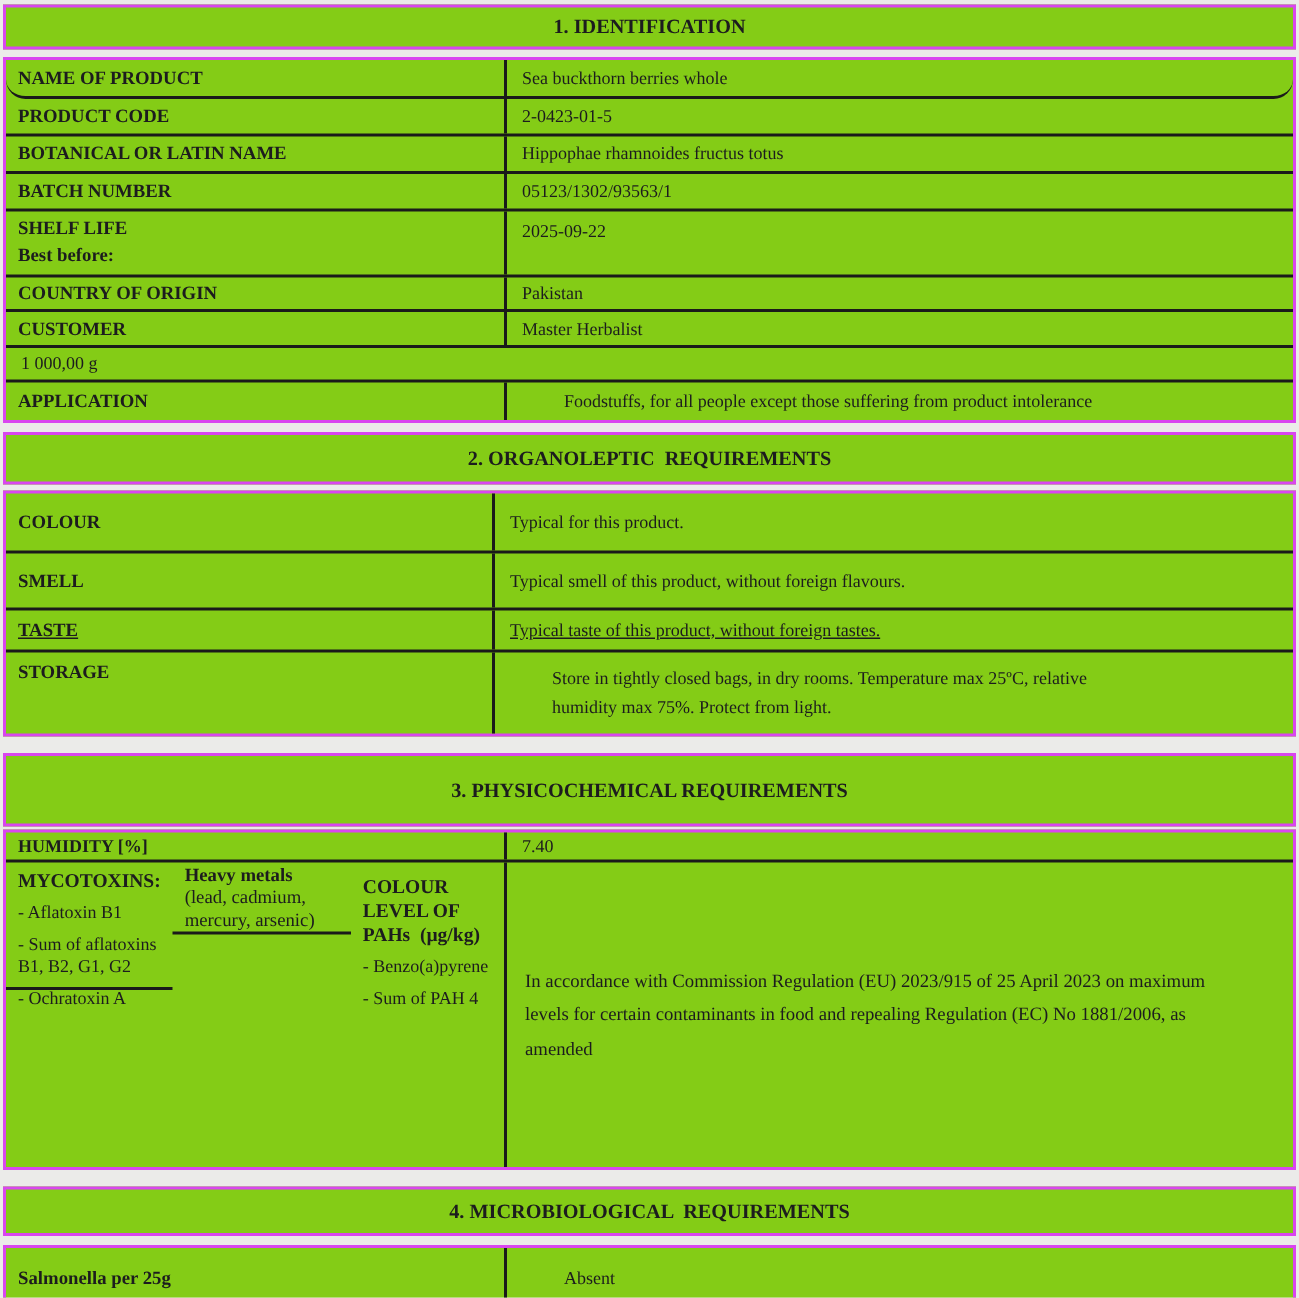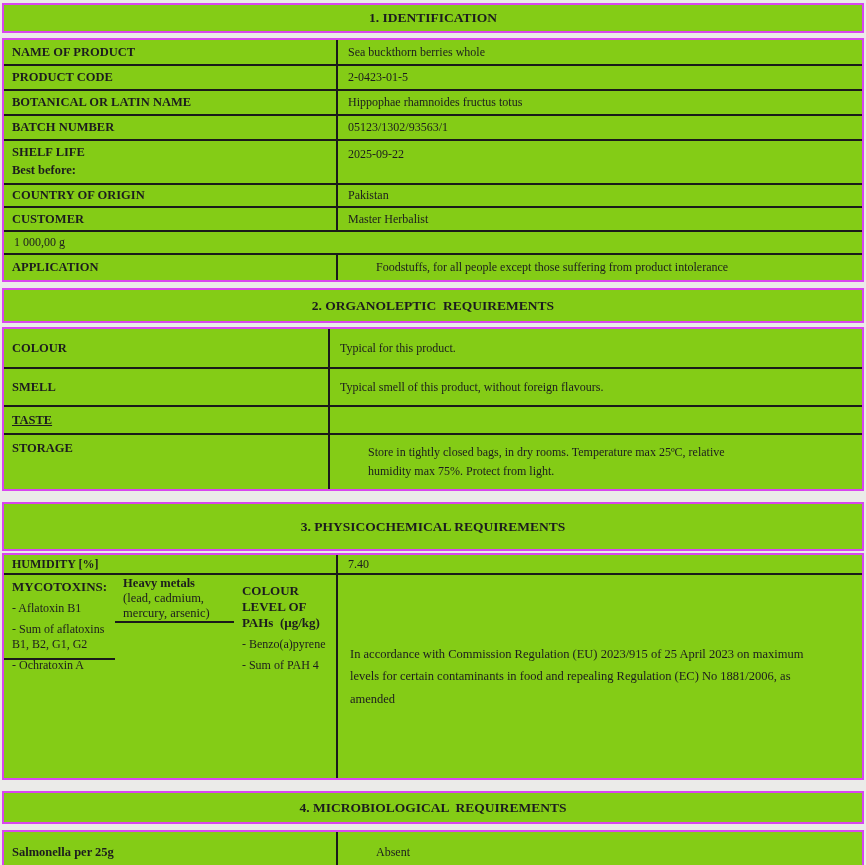--- a/index.html
+++ b/index.html
@@ -47,21 +47,21 @@
     flex: 1;
     padding: 2px 10px;
     font-size: 12px;
     display: flex; align-items: center;
     line-height: 1.55;
   }
   .top { align-items: flex-start; padding-top: 4px; }
   .col { flex-direction: column; align-items: flex-start; justify-content: space-between; padding-top: 4px; padding-bottom: 5px; }
 
   
-  .h26 { height: 26px; } .h25 { height: 25px; } .h24 { height: 24px; }
+  .h26 { height: 26px; border-radius: 13px; } .h25 { height: 25px; } .h24 { height: 24px; }
   .h23 { height: 23px; } .h44 { height: 44px; }
   .h40 { height: 40px; } .h38 { height: 38px; } .h43 { height: 28px; text-decoration: underline; } .h54 { height: 54px; }
   .h20 { height: 20px; } .h41 { height: 41px; }
   .h20 .lbl, .h20 .val { padding-top: 1px; padding-bottom: 1px; font-size: 12px; }
 
   
   .merged { display: flex; height: 203px; }
   .left-col {
     width: 334px; flex: 0 0 334px;
     border-right: 2px solid #1a1a1a;
@@ -137,20 +137,21 @@
     <div class="row h40">
       <div class="lbl">COLOUR</div>
       <div class="val">Typical for this product.</div>
     </div>
     <div class="row h38">
       <div class="lbl">SMELL</div>
       <div class="val">Typical smell of this product, without foreign flavours.</div>
     </div>
     <div class="row h43">
       <div class="lbl">TASTE</div>
+      <div class="val">Typical taste of this product, without foreign tastes.</div>
     </div>
     <div class="row h54">
       <div class="lbl top" style="padding-top:6px">STORAGE</div>
       <div class="val" style="padding-right:120px">Store in tightly closed bags, in dry rooms. Temperature max 25ºC, relative humidity max 75%. Protect from light.</div>
     </div>
   </div>
 
   <div class="box hdr hdr-3">
     <span>3. PHYSICOCHEMICAL REQUIREMENTS</span>
   </div>

